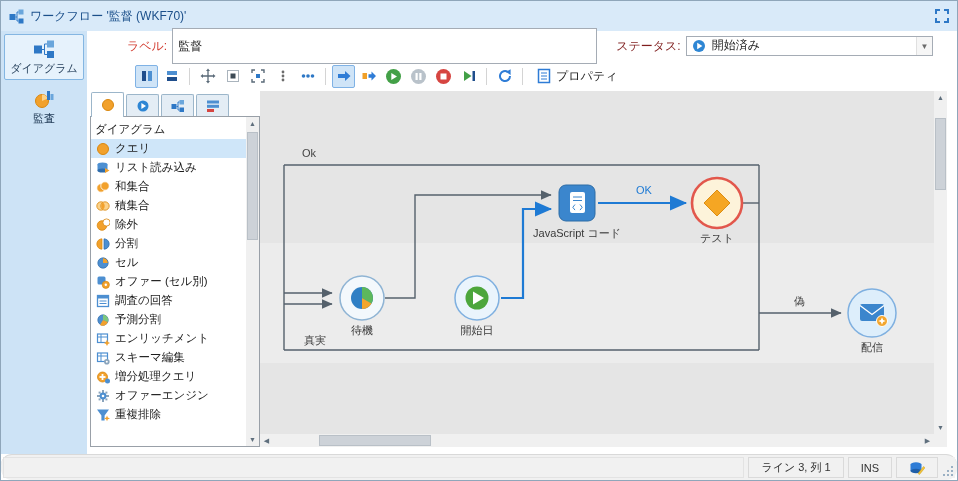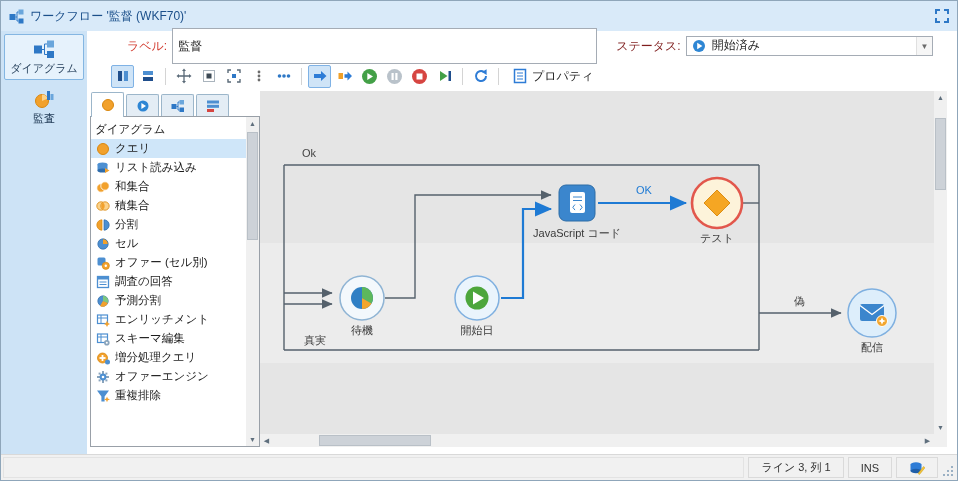--- a/index.html
+++ b/index.html
@@ -22,21 +22,21 @@
 
   
   .form-row { height:30px; flex:0 0 auto; display:flex; align-items:center; padding:0 24px 0 6px; gap:5px;margin-left:34px; }
   .cap-red { color:#d23a2e; }
   .cap { color:#7f1d1d; margin-left:14px; }
   .txt-input { width:425px; height:36px; border:1px solid #a5acb5; padding:0 5px; font:12px "Liberation Sans","DejaVu Sans",sans-serif; color:#222; }
   .status-select { flex:1; height:20px; border:1px solid #a5acb5; background:#fff; display:flex; gap:6px; padding-left:5px; position:relative; }
   .dd-arrow { margin-left:auto; width:16px; height:18px; display:flex; align-items:center; justify-content:center; color:#6b6b6b; font-size:8px; background:#f6f6f6; border-left:1px solid #e0e0e0; }
 
   
-  .toolbar { height:30px; flex:0 0 auto; display:flex; align-items:center; gap:2px; padding:0 24px; }
+  .toolbar { height:30px; flex:0 0 auto; display:flex; align-items:center; gap:2px; padding:0 24px;margin-left:24px; }
   .tbtn { width:23px; height:23px; display:flex; align-items:center; justify-content:center; border:1px solid transparent; border-radius:2px; cursor:default; }
   .tbtn.active { background:#cfe4f7; border-color:#7fb2e5; }
   .tsep { width:1px; height:17px; background:#d4d4d4; margin:0 4px; }
   .props-btn { display:flex; align-items:center; gap:5px; padding:2px 7px; border:1px solid transparent; border-radius:2px; color:#222; }
 
   
   .workspace { flex:1; display:flex; min-height:0; padding:0 10px 7px 3px; }
   .palette { width:170px; flex:0 0 auto; display:flex; flex-direction:column; min-height:0; }
   .pal-tabs { height:25px; flex:0 0 auto; display:flex; align-items:flex-end; gap:2px; padding-left:1px; }
   .pal-tab { width:33px; height:22px; display:flex; align-items:center; justify-content:center; background:#e4edf5; border:1px solid #9cb6ca; border-bottom:none; border-radius:2px 2px 0 0; }
@@ -57,21 +57,21 @@
   .sb-thumb { position:absolute; background:#cdd2d8; border:1px solid #b9c0c7; }
   .sbar.v .sb-thumb { left:1px; right:1px; }
   .sbar.h .sb-thumb { top:1px; bottom:1px; }
   .sb-corner { position:absolute; right:0; bottom:0; width:13px; height:13px; background:#f0f0f0; }
 
   .canvas { flex:1; position:relative; background:#e5e5e5; min-width:0; overflow:hidden; }
   .canvas svg.diagram { position:absolute; left:0; top:0; }
   svg text { font-family:"Liberation Sans","DejaVu Sans",sans-serif; }
 
   
-  .statusbar { height:26px; flex:0 0 auto; background:#f1f1f1; border-top:1px solid #d9d9d9; display:flex; align-items:stretch; padding:2px 2px; gap:4px; font-size:11px; color:#333; }
+  .statusbar { height:26px; flex:0 0 auto; background:#f1f1f1; border-top:1px solid #d9d9d9; display:flex; align-items:stretch; padding:2px 2px; gap:4px; font-size:11px; color:#333;border-radius:11px; }
   .status-cell { border:1px solid #dadada; display:flex; align-items:center; padding:0 12px; background:#f1f1f1; }
   .status-cell.spacer { flex:1; border-color:#e3e3e3; }
   .grip { width:13px; display:flex; align-items:flex-end; justify-content:flex-end; border:none; padding:0 1px 1px 0; }
 </style>
 </head>
 <body>
 
 <div class="app">
 
   <div class="titlebar">
@@ -311,20 +311,29 @@
                     <circle cx="5" cy="7" r="4.2" fill="#fbd28a" stroke="#d9870e" stroke-width="0.8"></circle>
                     <circle cx="9" cy="7" r="4.2" fill="#fbd28a" stroke="#d9870e" stroke-width="0.8"></circle>
                     <path d="M7,3.6 A4.2,4.2 0 0 1 7,10.4 A4.2,4.2 0 0 1 7,3.6 Z" fill="#f2a12c"></path>
                   </svg>
                 </span>
                 <span>積集合</span>
               </div>
             <div class="pal-row">
                 <span class="pic">
                   <svg width="14" height="14">
+                    <circle cx="6" cy="7.5" r="4.8" fill="#f2a12c" stroke="#d9870e" stroke-width="0.8"></circle>
+                    <circle cx="10.5" cy="4.5" r="3.6" fill="#fff" stroke="#d9870e" stroke-width="0.8"></circle>
+                  </svg>
+                </span>
+                <span>除外</span>
+              </div>
+            <div class="pal-row">
+                <span class="pic">
+                  <svg width="14" height="14">
                     <path d="M6,1.8 A5.2,5.2 0 0 0 6,12.2 Z" fill="#f2a12c" stroke="#d9870e" stroke-width="0.7"></path>
                     <path d="M8,1.8 A5.2,5.2 0 0 1 8,12.2 Z" fill="#4d8fd1" stroke="#2e6cab" stroke-width="0.7"></path>
                   </svg>
                 </span>
                 <span>分割</span>
               </div>
             <div class="pal-row">
                 <span class="pic">
                   <svg width="14" height="14">
                     <circle cx="7" cy="7" r="5.2" fill="#4d8fd1"></circle>

